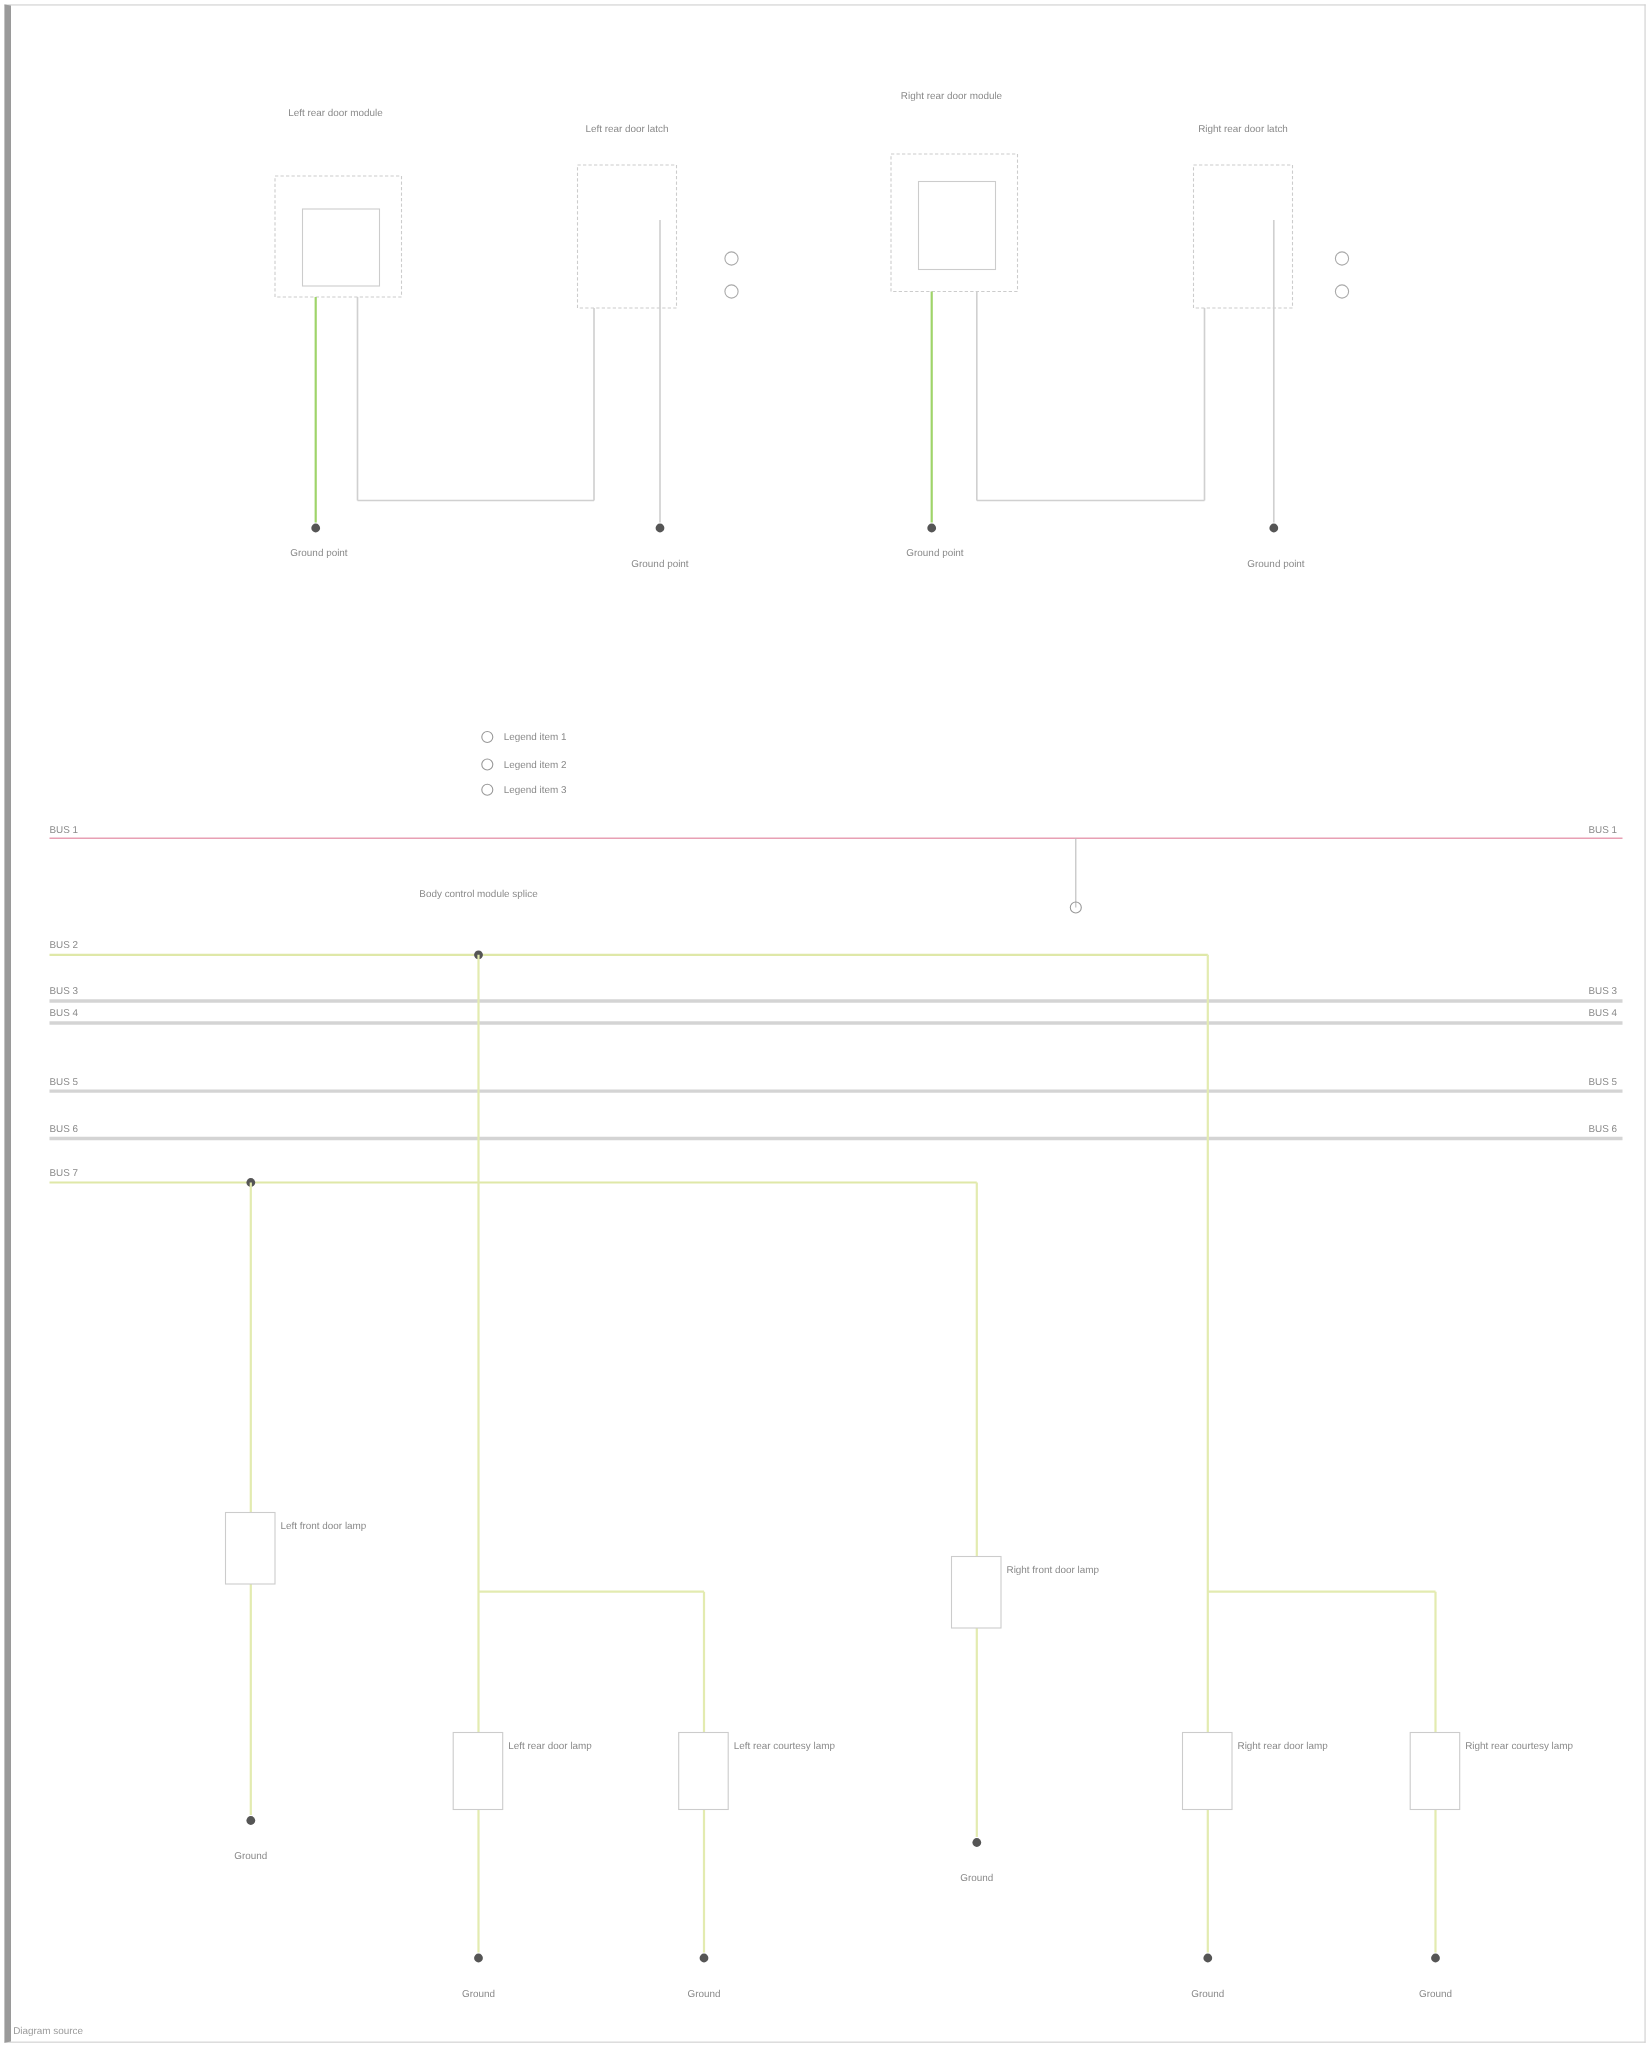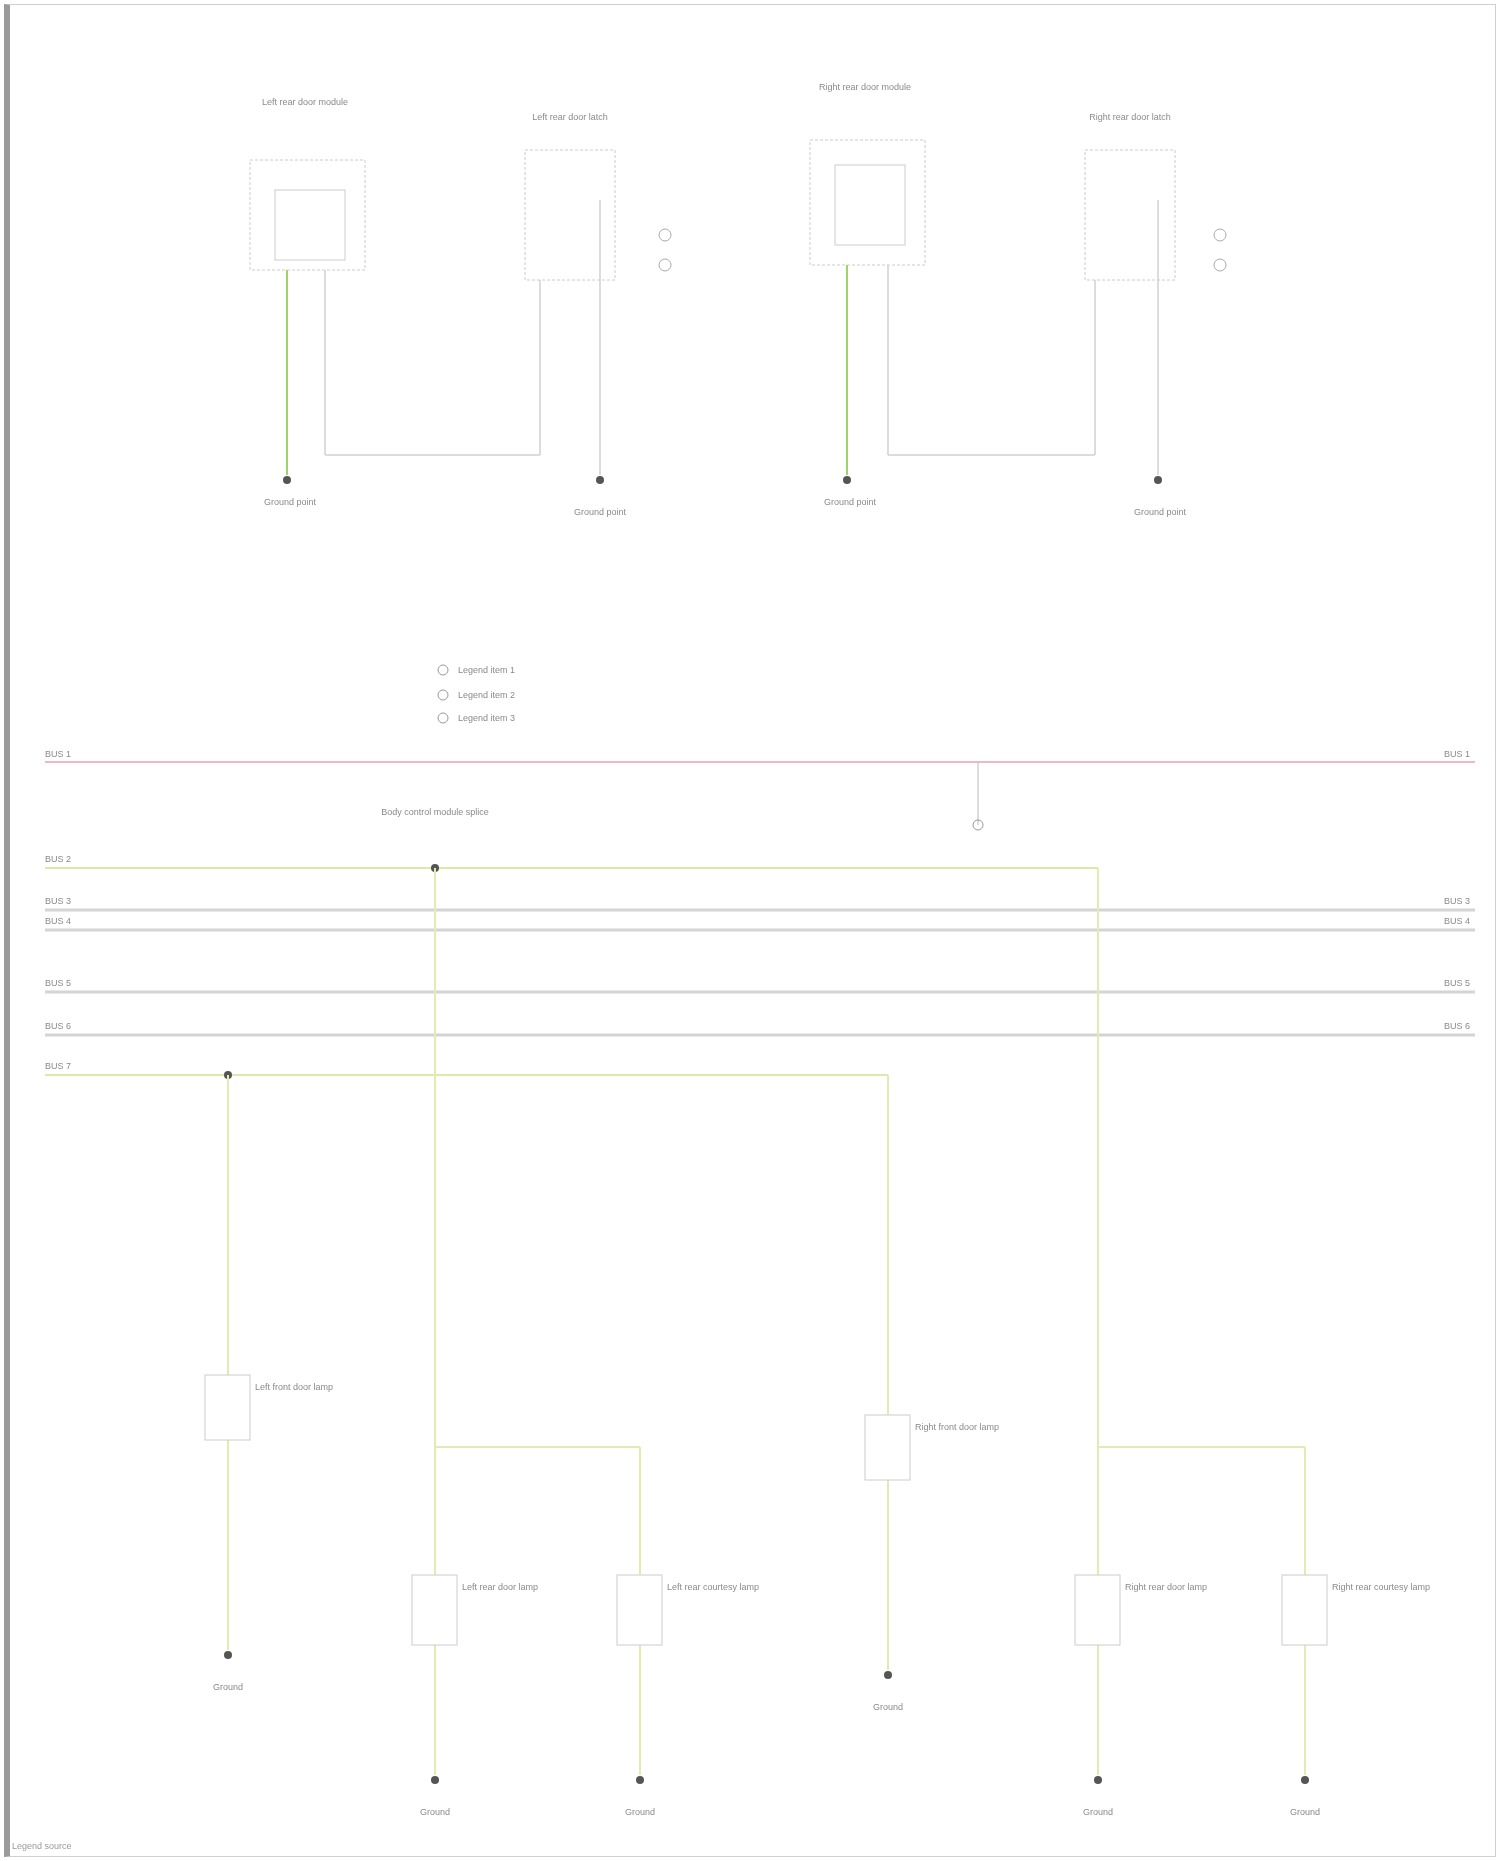--- a/index.html
+++ b/index.html
@@ -134,13 +134,13 @@
     <circle cx="1098" cy="1780" r="4" fill="#555"></circle>
     <text class="lbl" x="1098" y="1815">Ground</text>
 
     <rect x="1282" y="1575" width="45" height="70" fill="#fff" stroke="#ccc"></rect>
     <text class="lbl-l" x="1332" y="1590">Right rear courtesy lamp</text>
     <circle cx="1305" cy="1780" r="4" fill="#555"></circle>
     <text class="lbl" x="1305" y="1815">Ground</text>
   </g>
 </svg>
 
-<div class="footer">Legend source</div>
+<div class="footer">Diagram source</div>
 
 </body></html>

